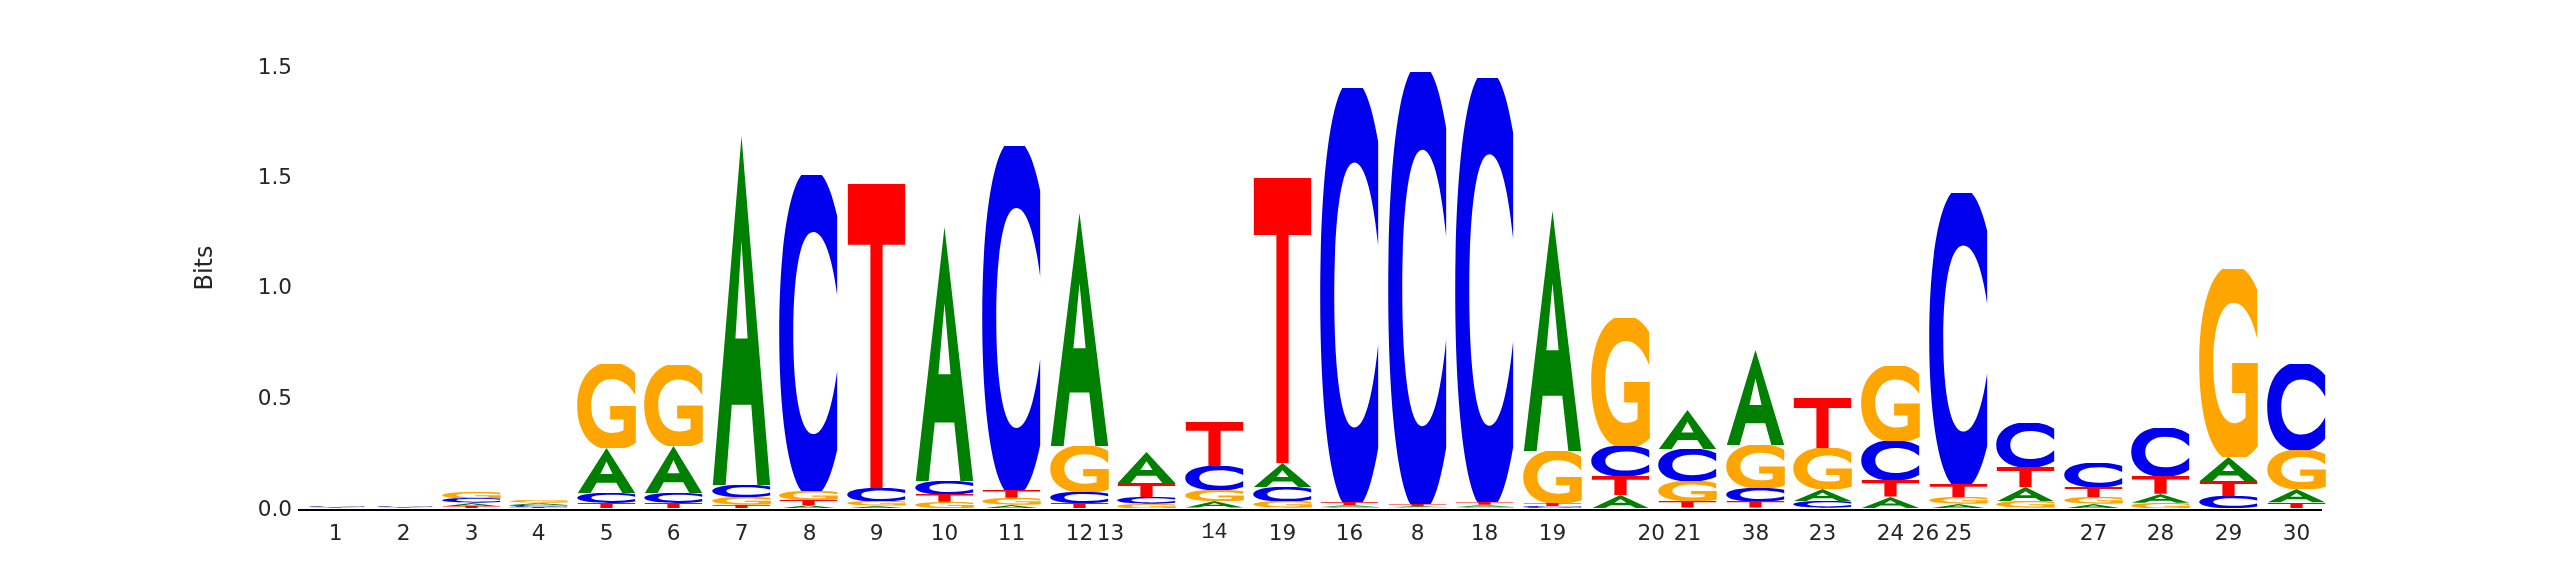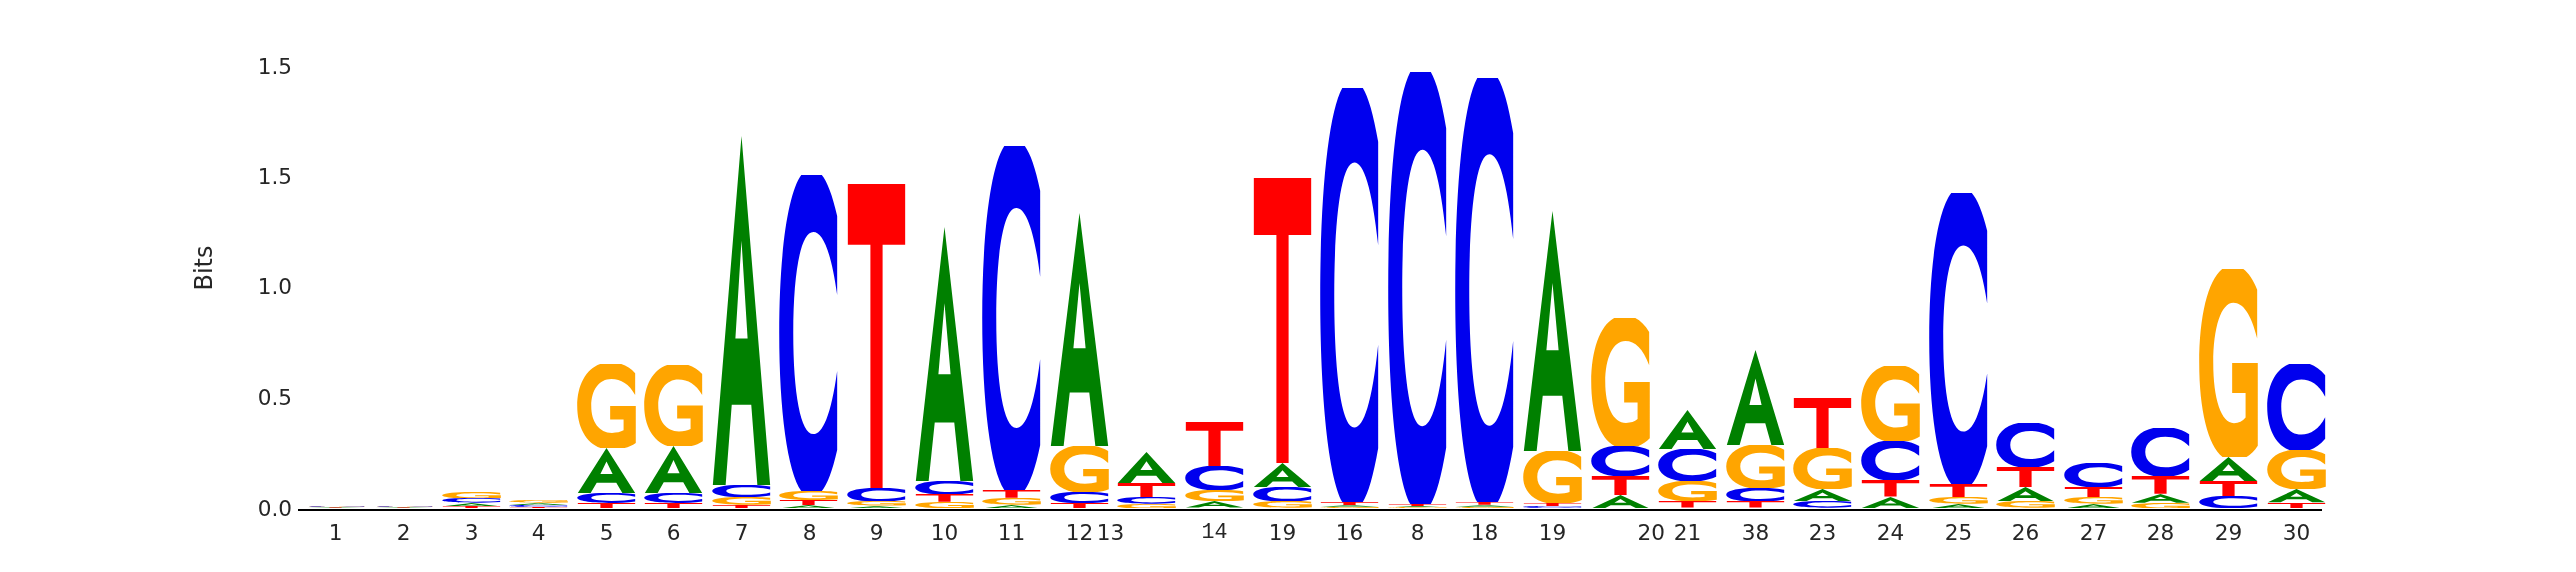--- a/index.html
+++ b/index.html
@@ -755,21 +755,21 @@
         <div class="xtick-label" style="left: 1305px;">16</div>
         <div class="xtick-label" style="left: 1373px;">8</div>
         <div class="xtick-label" style="left: 1440px;">18</div>
         <div class="xtick-label" style="left: 1508px;">19</div>
         <div class="xtick-label" style="left: 1576px; text-align: right;">20</div>
         <div class="xtick-label" style="left: 1643px;">21</div>
         <div class="xtick-label" style="left: 1711px;">38</div>
         <div class="xtick-label" style="left: 1778px;">23</div>
         <div class="xtick-label" style="left: 1846px;">24</div>
         <div class="xtick-label" style="left: 1914px;">25</div>
-        <div class="xtick-label" style="left: 1981px;">26</div>
+        <div class="xtick-label" style="left: 1881px;">26</div>
         <div class="xtick-label" style="left: 2049px;">27</div>
         <div class="xtick-label" style="left: 2116px;">28</div>
         <div class="xtick-label" style="left: 2184px; text-align: center;">29</div>
         <div class="xtick-label" style="left: 2252px;">30</div>
       </div>
 
   </div>
 </div>
 
 

